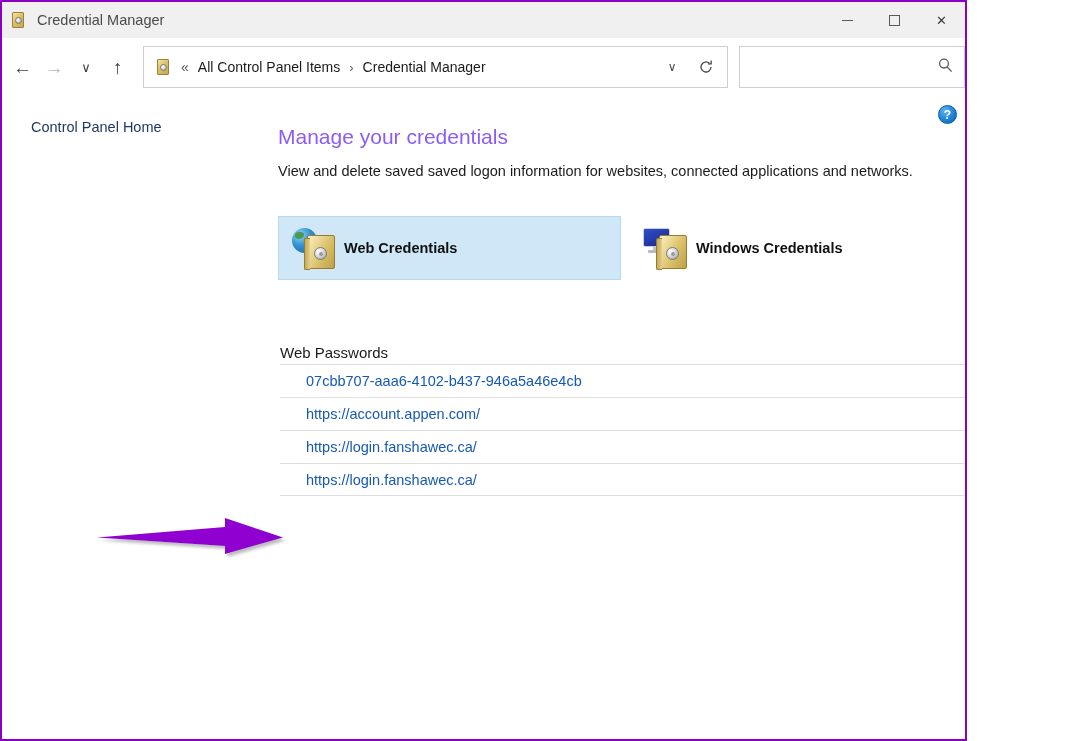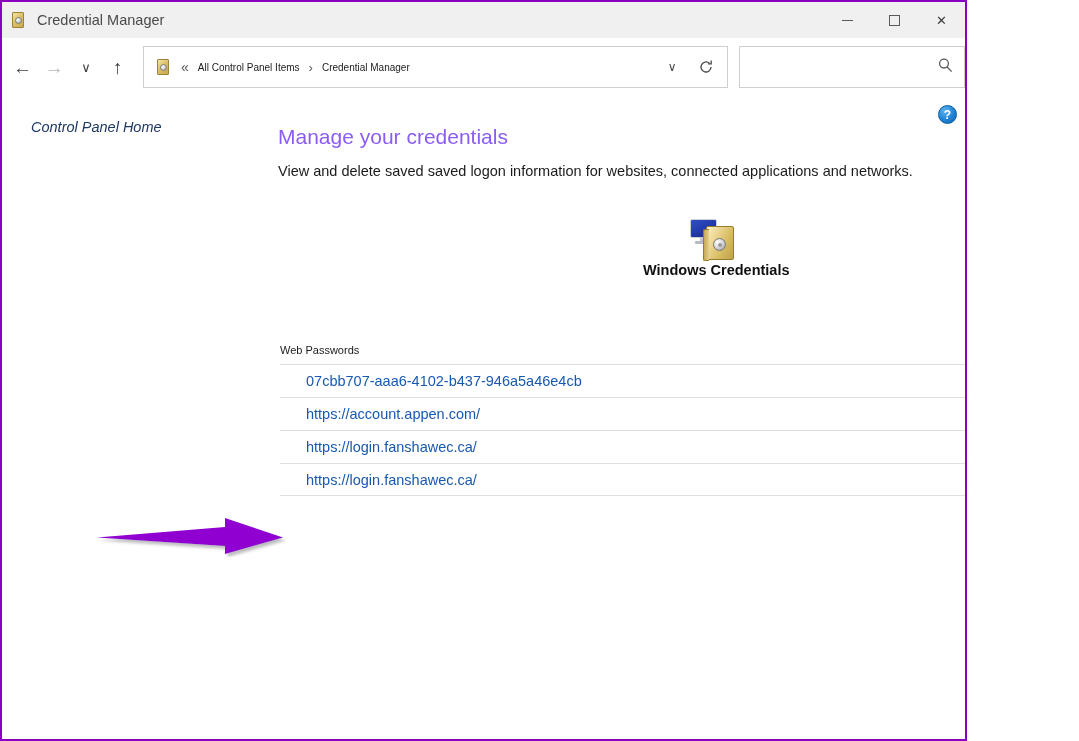--- a/index.html
+++ b/index.html
@@ -122,21 +122,21 @@
     padding: 0 4px 0 10px;
   }
   #addr-icon { margin-right: 9px; }
   #crumb-chevrons {
     color: #555;
     font-size: 14px;
     margin-right: 7px;
     letter-spacing: -1px;
   }
   .crumb {
-    font-size: 10px;
+    font-size: 14px;
     color: #1b1b1b;
     white-space: nowrap;
     padding: 2px 3px;
     cursor: default;
   }
   .crumb-sep {
     color: #5a5a5a;
     font-size: 13px;
     margin: 0 6px;
     user-select: none;
@@ -180,21 +180,20 @@
     bottom: 0;
     background: #ffffff;
   }
 
   
   #sidebar {
     position: absolute;
     left: 0; top: 0;
     width: 272px;
     height: 100%;
-    font-style: italic;
   }
   .side-link {
     display: inline-block;
     font-size: 14.5px;
     color: #1f3864;
     cursor: default;
     white-space: nowrap;
   }
   #sidebar-home { position: absolute; left: 29px; top: 23px; }
 
@@ -248,21 +247,20 @@
     left: 4px; top: 120px;
     width: 343px; height: 64px;
     background: #cfe7f7;
     border: 1px solid #b6d9f0;
     padding-left: 12px;
   }
   #tab-windows {
     left: 361px; top: 120px;
     height: 64px;
     padding-left: 8px;
-    flex-direction: column;
   }
   .cred-tab-label {
     font-size: 14.5px;
     font-weight: bold;
     color: #101010;
     white-space: nowrap;
   }
 
   
   .icon-web-cred, .icon-win-cred {
@@ -353,21 +351,21 @@
     left: 4.2px; top: 4.2px;
     width: 4px; height: 4px;
     border-radius: 50%;
     background: #9a9a9a;
   }
 
   
   #list-title {
     position: absolute;
     left: 6px; top: 248px;
-    font-size: 11px;
+    font-size: 15px;
     color: #1b1b1b;
     white-space: nowrap;
   }
   #cred-list {
     position: absolute;
     left: 6px; top: 268px;
     width: 712px;
   }
   .cred-row {
     position: relative;
@@ -473,20 +471,29 @@
       <span class="side-link" id="sidebar-home">Control Panel Home</span>
 
     </div>
 
     <div id="content">
       <div id="help-button">?</div>
 
       <div id="page-heading">Manage your credentials</div>
       <div id="page-subtitle">View and delete saved saved logon information for websites, connected applications and networks.</div>
 
+      <div class="cred-tab" id="tab-web">
+        <span class="icon-web-cred">
+          <span class="globe"></span>
+          <span class="big-vault">
+              <span class="vdial"></span>
+            </span>
+        </span>
+        <span class="cred-tab-label">Web Credentials</span>
+      </div>
 
       <div class="cred-tab" id="tab-windows">
         <span class="icon-win-cred">
           <span class="monitor">
             <span class="screen"></span>
               <span class="stand"></span>
               <span class="base"></span>
           </span>
           <span class="big-vault">
               <span class="vdial"></span>

